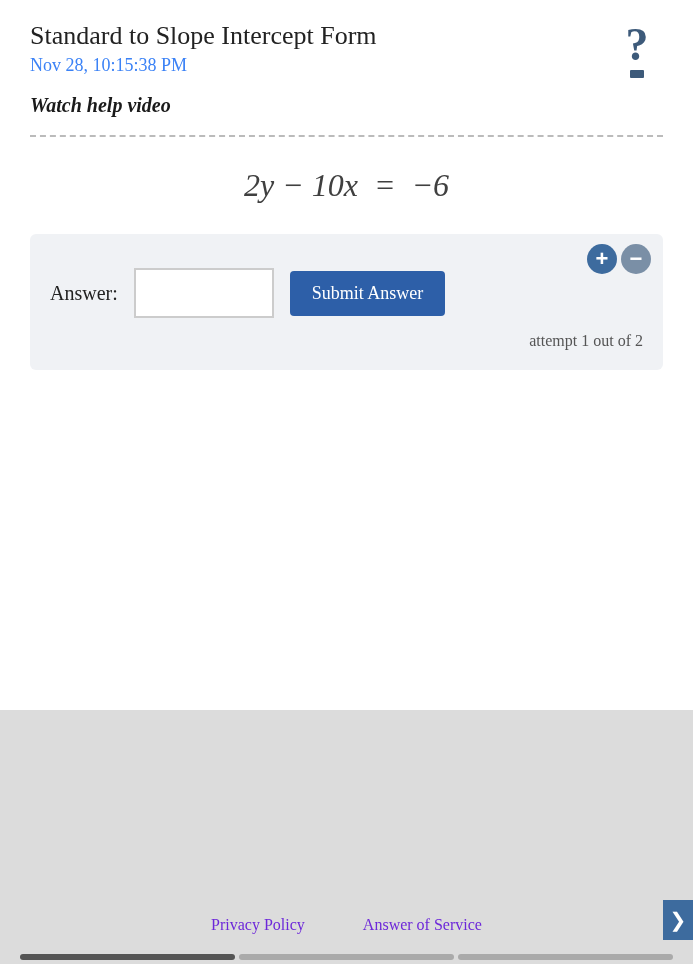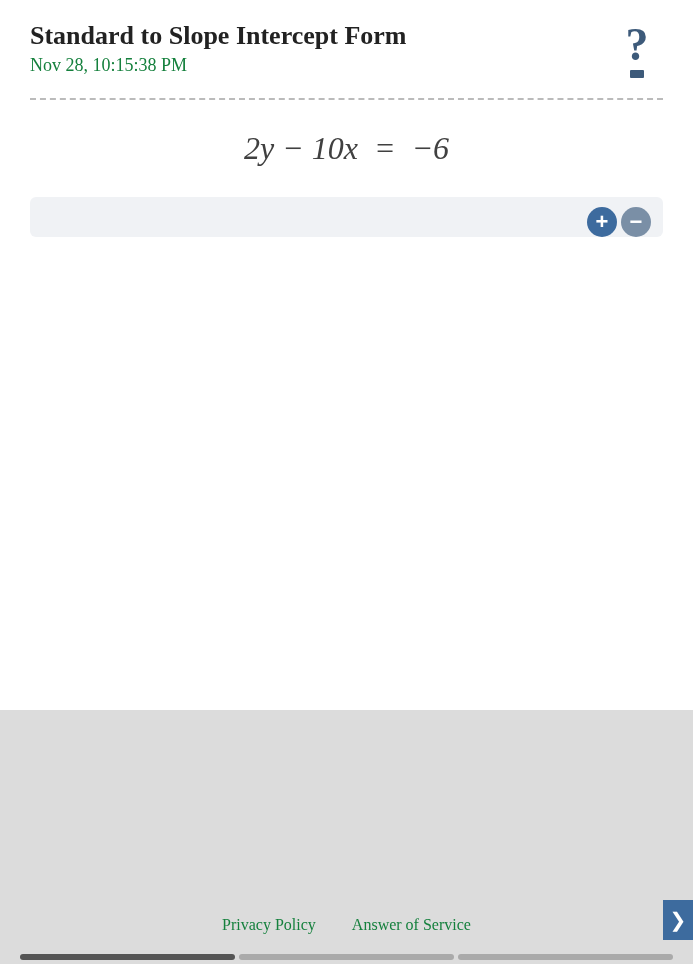--- a/index.html
+++ b/index.html
@@ -33,29 +33,29 @@
       align-items: flex-start;
       margin-bottom: 4px;
     }
 
     .title-area {
       flex: 1;
     }
 
     .title-text {
       font-size: 26px;
-      font-weight: bold;
+      font-weight: normal;
       color: #222;
       font-family: Georgia, serif;
       line-height: 1.2;
     }
 
     .timestamp {
       font-size: 18px;
-      color: #15803d;
+      color: #3b82f6;
       font-family: Georgia, serif;
       margin-top: 4px;
     }
 
     .help-icon {
       width: 52px;
       height: 60px;
       display: flex;
       flex-direction: column;
       align-items: center;
@@ -214,23 +214,23 @@
       bottom: 30px;
       left: 0;
       right: 0;
       text-align: center;
       font-size: 16px;
       color: #555;
       font-family: Georgia, serif;
     }
 
     .footer-links a {
-      color: #15803d;
+      color: #6d28d9;
       text-decoration: none;
-      margin: 0 16px;
+      margin: 0 27px;
     }
 
     .footer-nav-arrow {
       position: absolute;
       bottom: 24px;
       right: 0;
       background: #3d6b9e;
       color: white;
       width: 30px;
       height: 40px;
@@ -271,35 +271,42 @@
     <div class="title-area">
       <div class="title-text">Standard to Slope Intercept Form</div>
       <div class="timestamp">Nov 28, 10:15:38 PM</div>
     </div>
     <div class="help-icon">
       <span class="question-mark">?</span>
       <div class="small-rect"></div>
     </div>
   </div>
 
+  <a class="watch-link">Watch help video</a>
 
   <hr class="divider">
 
 
   <div class="equation-container">
     <span class="math">2<i>y</i> − 10<i>x</i> &nbsp;= &nbsp;−6</span>
   </div>
 
   <div class="answer-box">
     <div class="answer-controls">
       <button class="circle-btn circle-btn-plus">+</button>
       <button class="circle-btn circle-btn-minus">−</button>
     </div>
 
-
+    <div class="answer-row">
+      <label class="answer-label">Answer:</label>
+      <input class="answer-input" type="text" placeholder="" style="">
+      <button class="submit-btn">Submit Answer</button>
+    </div>
+
+    <div class="attempt-info">attempt 1 out of 2</div>
   </div>
 </div>
 
 <div class="gray-section">
   <div class="footer-links">
     <a href="#">Privacy Policy</a>
     <a href="#">Answer of Service</a>
   </div>
   <div class="footer-nav-arrow">❯</div>
   <div class="progress-bars">

